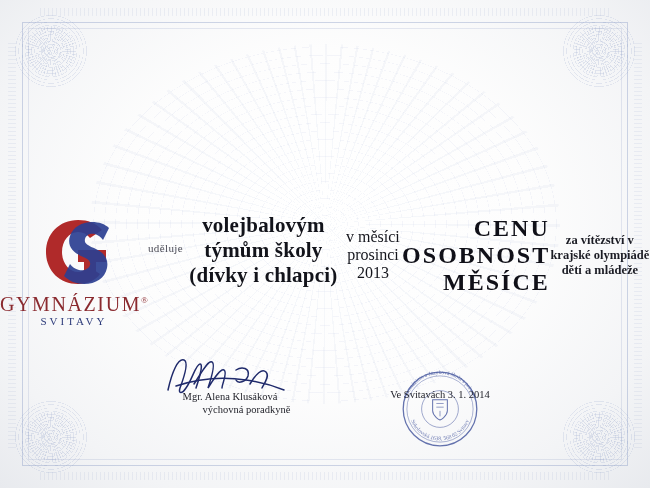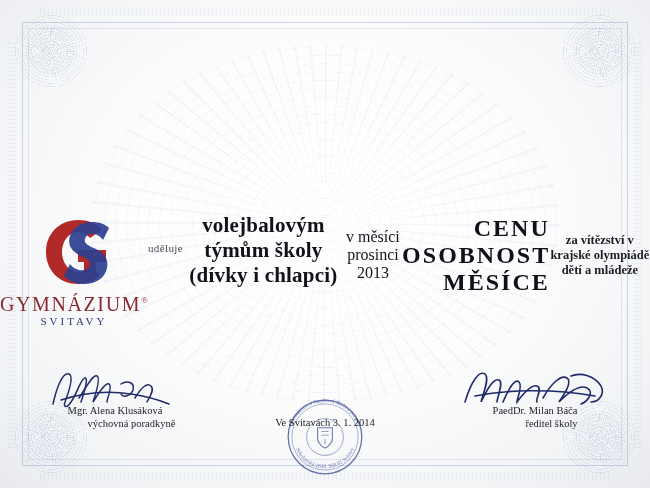--- a/index.html
+++ b/index.html
@@ -181,24 +181,24 @@
     color: #1b1c24;
     text-align: center;
     font-weight: bold;
   }
 
   
   .sig-row {
     position: absolute;
     left: 0;
     right: 0;
-    bottom: 58px;
+    bottom: 72px;
     display: flex;
     justify-content: center;
-    align-items: flex-end;
+    align-items: center;
     gap: 60px;
   }
   .sig-col {
     width: 170px;
     text-align: center;
     position: relative;
   }
   .sig-scribble {
     height: 46px;
     display: block;
@@ -309,29 +309,16 @@
           <text font-family="Liberation Serif, serif" font-size="6" fill="#2b3f91" opacity="0.85">
             <textPath href="#arcTop" startOffset="50%" text-anchor="middle">Gymnázium a Jazyková škola s právem</textPath>
           </text>
           <text font-family="Liberation Serif, serif" font-size="6" fill="#2b3f91" opacity="0.8">
             <textPath href="#arcBottom" startOffset="50%" text-anchor="middle">Sokolovská 1638, 568 02 Svitavy</textPath>
           </text>
         </svg>
         <div class="place-date">Ve Svitavách 3. 1. 2014</div>
       </div>
 
-      <div class="sig-col">
-        <svg class="sig-scribble" viewBox="0 0 160 46">
-          <g fill="none" stroke="#1f2a6b" stroke-width="1.6" stroke-linecap="round">
-            <path d="M10 38 C16 18 24 6 30 10 C35 14 28 30 26 38 C32 26 38 14 44 16 C49 18 42 34 42 38"></path>
-            <path d="M48 38 C54 24 60 14 64 18 C68 22 62 34 62 38 C68 30 76 20 82 22 C88 24 80 36 82 38"></path>
-            <path d="M88 34 C96 20 106 10 112 14 C118 18 108 32 104 38 C112 30 124 20 132 24 C140 28 132 38 126 40"></path>
-            <path d="M20 32 C50 26 96 24 140 32"></path>
-            <path d="M116 12 C126 8 140 12 146 22 C150 30 144 38 136 38"></path>
-          </g>
-        </svg>
-        <div class="sig-name">PaedDr. Milan Báča</div>
-        <div class="sig-role">ředitel školy</div>
-      </div>
 
     </div>
   </div>
 </div>
 
 </body></html>

